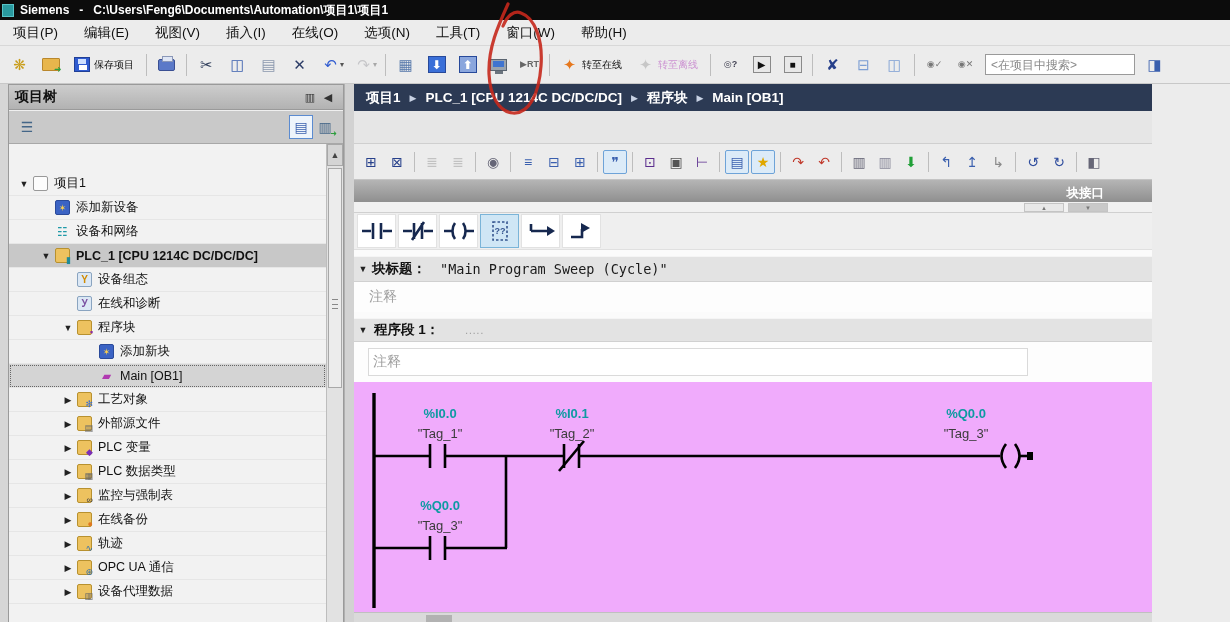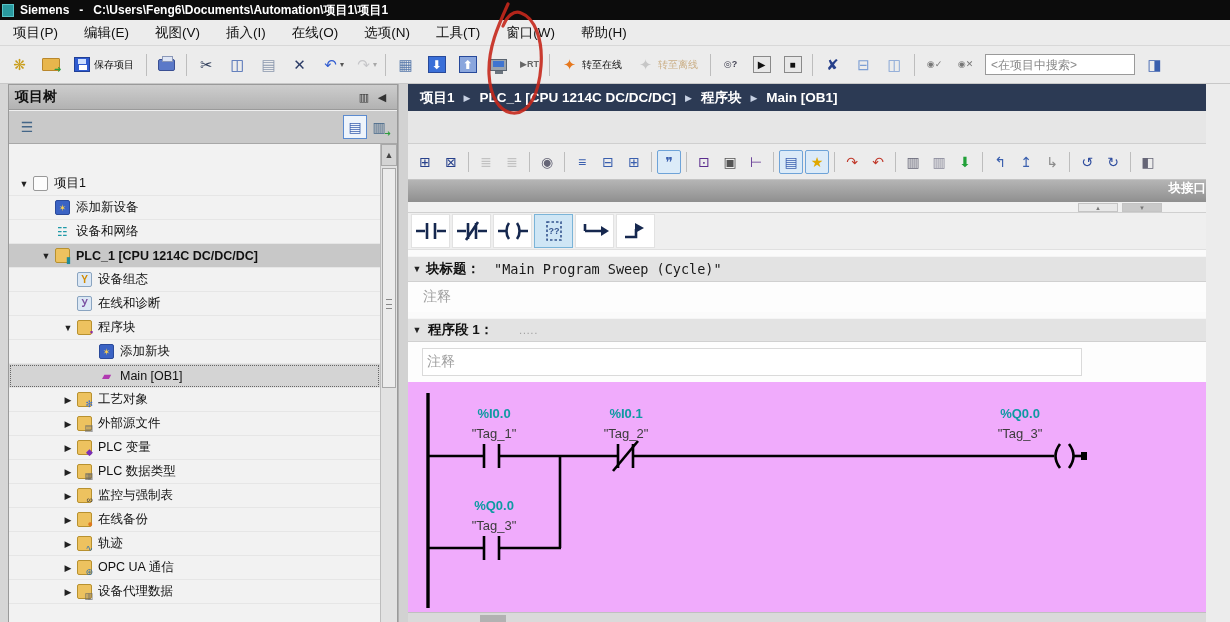--- a/index.html
+++ b/index.html
@@ -14,21 +14,21 @@
   
   .menubar { height:26px; background:#ececec; display:flex; align-items:center; border-bottom:1px solid #d8d8d8; }
   .menu-item { padding:0 13px; font-size:13.5px; cursor:default; height:26px; line-height:26px; }
 
   
   .toolbar { height:38px; background:#ececec; display:flex; align-items:center; padding-left:4px; border-bottom:1px solid #c8c8c8; }
   .titem { display:flex; align-items:center; height:29px; padding:0 2px; margin:0 1px; border:1px solid transparent; border-radius:2px; }
   .titem .glyph { width:23px; height:22px; display:flex; align-items:center; justify-content:center; font-size:15px; }
   .titem.dis { opacity:.45; }
   .tlabel { font-size:10px; margin:0 4px 0 1px; white-space:nowrap; }
-  .tlabel.dim { color:#a16207;text-align:center; }
+  .tlabel.dim { color:#a21caf;text-align:center; }
   .dd { font-size:8px; color:#555; margin-left:-2px; }
   .tsep { width:1px; height:22px; background:#bdbdbd; margin:0 4px; }
   .tsearch { width:150px; height:21px; border:1px solid #9a9a9a; font-size:12px; padding:0 5px; margin:0 4px; color:#444; background:#fff; }
   .tsearch::placeholder { color:#8a8a8a; }
   .cicon { position:relative; }
   .ic-openfolder { width:18px; height:13px; background:#e8b64c; border:1px solid #b9872c; border-radius:1px; }
   .ic-openfolder::after { content:"➜"; position:absolute; right:-3px; bottom:-4px; font-size:9px; color:#2e9e3e; font-weight:bold; }
   .ic-floppy { width:16px; height:15px; background:#2f5bd0; border:1px solid #203f96; }
   .ic-floppy::before { content:""; position:absolute; left:3px; top:1px; width:8px; height:5px; background:#cfe0ff; }
   .ic-floppy::after { content:""; position:absolute; left:4px; bottom:1px; width:8px; height:5px; background:#fff; }
@@ -37,21 +37,21 @@
   .ic-monitor { width:17px; height:12px; background:#9aa4ae; border:1px solid #5a6470; }
   .ic-monitor::before { content:""; position:absolute; left:2px; top:1px; width:11px; height:6px; background:#3f74d0; }
   .ic-monitor::after { content:""; position:absolute; left:4px; bottom:-4px; width:8px; height:3px; background:#6b747e; }
   .ic-bluebox { width:18px; height:17px; background:#3a6fd8; border:1px solid #27499a; display:flex; align-items:center; justify-content:center; color:#fff; font-size:12px; font-weight:bold; }
   .ic-bluebox.light { background:#8aa6dd; }
   .ic-box { border:1px solid #8a8a8a; background:#e8e8e8; width:18px; height:17px; display:flex; align-items:center; justify-content:center; font-size:10px; }
 
   
   .main { display:flex; height:538px; }
   .gutter { width:8px; background:#d6d6d6; }
-  .left-panel { width:390px; background:#cfcfcf; border:1px solid #9a9a9a; border-bottom:none; display:flex; flex-direction:column; }
+  .left-panel { width:336px; background:#cfcfcf; border:1px solid #9a9a9a; border-bottom:none; display:flex; flex-direction:column; }
   .splitter { width:10px; background:#d2d2d2; border-left:1px solid #b0b0b0; }
   .right-panel { width:798px; display:flex; flex-direction:column; background:#efefef; }
 
   
   .panel-header { height:25px; background:linear-gradient(#cdcdcd,#b2b2b2); display:flex; align-items:center; padding:0 6px; border-bottom:1px solid #9a9a9a; }
   .panel-title { font-weight:bold; font-size:14px; flex:1; }
   .ph-icon { width:18px; height:16px; display:flex; align-items:center; justify-content:center; font-size:11px; color:#333; }
   .tabs { height:30px; background:#bdbdbd; display:flex; align-items:flex-end; padding-left:26px; }
   .tab { height:26px; line-height:24px; padding:0 18px; font-size:13px; border:1px solid #8f8f8f; border-bottom:none; background:#d2d2d2; color:#222; margin-right:2px; border-radius:2px 2px 0 0; }
   .tab.active { background:#ececec; height:28px; line-height:27px; }
@@ -83,21 +83,21 @@
   
   .breadcrumb { height:27px; background:#2c3a54; display:flex; align-items:center; padding-left:12px; color:#fff; }
   .bc-item { font-weight:bold; font-size:13.5px; white-space:nowrap; }
   .bc-sep { color:#c8d2e4; font-size:9px; margin:0 9px; }
   .rp-gap { height:33px; background:#e6e6e6; border-bottom:1px solid #cfcfcf; }
   .editor-toolbar { height:36px; background:#ececec; border-bottom:1px solid #c4c4c4; display:flex; align-items:center; padding-left:4px; overflow:hidden; }
   .etile { width:24px; height:24px; display:flex; align-items:center; justify-content:center; font-size:14px; margin:0 1px; border:1px solid transparent; flex:0 0 auto; }
   .etile.act { border:1px solid #6ea3d8; background:#dcebf8; border-radius:2px; }
   .etile.dis { opacity:.45; }
   .esep { width:1px; height:20px; background:#bdbdbd; margin:0 4px; flex:0 0 1px; }
-  .iface-bar { height:22px; background:linear-gradient(#b5b5b5,#8f8f8f); display:flex; align-items:flex-start; justify-content:flex-end; }
+  .iface-bar { height:22px; background:linear-gradient(#b5b5b5,#8f8f8f); display:flex; align-items:flex-end; justify-content:flex-end; padding-right:48px; }
   .iface-label { color:#fff; font-weight:bold; font-size:12.5px; }
   .iface-arrows { height:11px; background:#f1f1f1; border-bottom:1px solid #d0d0d0; position:relative; }
   .ia-cell { position:absolute; top:1px; height:9px; width:40px; font-size:6px; color:#777; text-align:center; line-height:9px; border:1px solid #c4c4c4; background:#e8e8e8; }
   .ia-cell.up { right:88px; }
   .ia-cell.down { right:44px; background:#c9c9c9; }
   .fav-bar { height:37px; background:#efefef; display:flex; align-items:center; padding-left:3px; border-bottom:1px solid #e0e0e0; }
   .fav { width:39px; height:34px; background:#fff; border:1px solid #e2e2e2; margin-right:2px; display:flex; align-items:center; justify-content:center; }
   .fav.sel { background:#cfe6f5; border:1px solid #7ab4d8; }
   .white-gap { height:6px; background:#fbfbfb; }
   .block-title-bar { height:26px; background:#e3e3e3; display:flex; align-items:center; border-top:1px solid #f5f5f5; border-bottom:1px solid #d0d0d0; }

